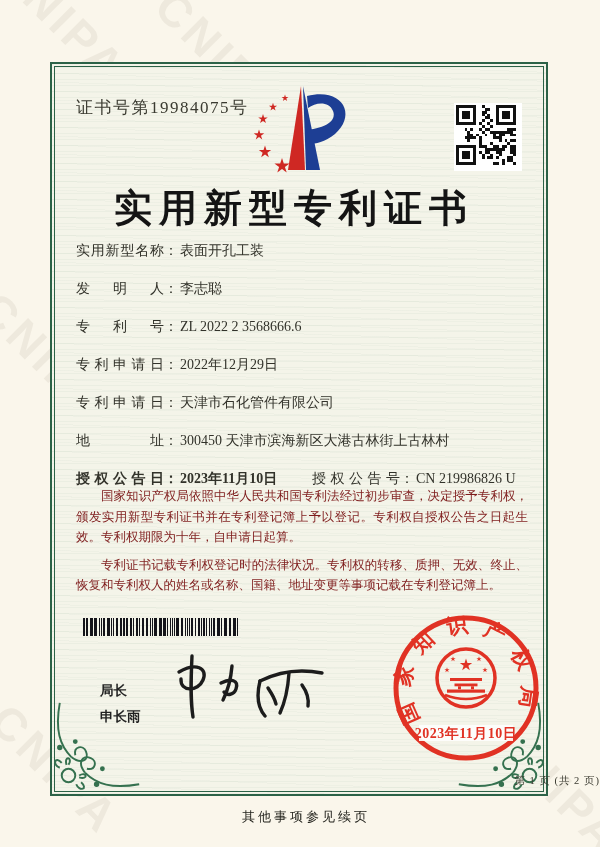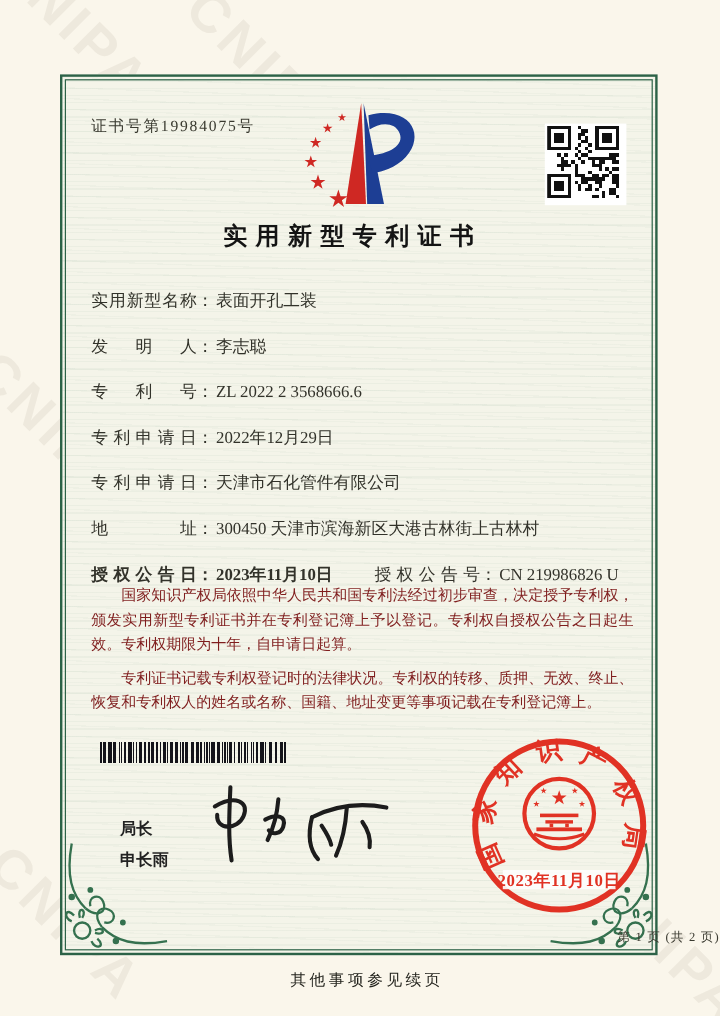--- a/index.html
+++ b/index.html
@@ -21,26 +21,26 @@
     border:2.5px solid #2c6247;
     background:
       repeating-linear-gradient(0deg, rgba(70,125,95,0.05) 0 1px, transparent 1px 6px),
       repeating-linear-gradient(2deg, rgba(70,125,95,0.035) 0 1px, transparent 1px 9px),
       #f4f4e9;
   }
   .cert::after{
     content:"";position:absolute;left:2px;top:2px;right:2px;bottom:2px;
     border:1px solid #2c6247;pointer-events:none;
   }
-  .cert-number{position:absolute;left:76px;top:96px;font-size:13px;letter-spacing:1.5px;color:#3a3a30;}
+  .cert-number{position:absolute;left:76px;top:96px;font-size:17px;letter-spacing:1.5px;color:#3a3a30;}
   .logo{position:absolute;left:246px;top:82px;}
   .qr{position:absolute;left:454px;top:103px;width:64px;height:64px;background:#fff;padding:2px;}
   .title{
     position:absolute;left:0;right:12px;top:183px;text-align:center;
-    font-size:20px;font-weight:bold;letter-spacing:7px;color:#141414;
+    font-size:38px;font-weight:bold;letter-spacing:7px;color:#141414;
   }
   .rows{position:absolute;left:76px;top:242px;width:455px;font-size:14px;}
   .row{height:15px;margin-bottom:23px;white-space:nowrap;}
   .flabel{display:inline-block;width:88px;text-align:justify;text-align-last:justify;vertical-align:bottom;}
   .colon{display:inline-block;margin-right:2px;}
   .pair1{display:inline-block;width:236px;font-weight:bold;}
   .paras{position:absolute;left:76px;top:486px;width:452px;font-size:12.5px;line-height:20.5px;color:#7f1d1d;text-align:justify;}
   .paras p{margin:0 0 7px 0;text-indent:2em;}
   .barcode{position:absolute;left:83px;top:618px;}
   .official{position:absolute;left:100px;top:678px;font-family:"Liberation Sans","DejaVu Sans",sans-serif;

